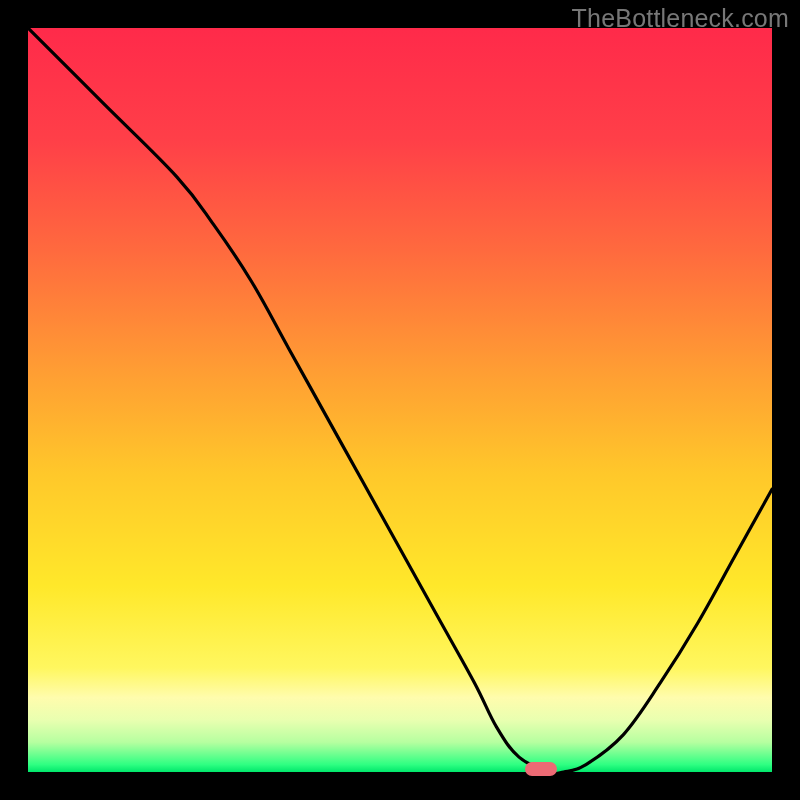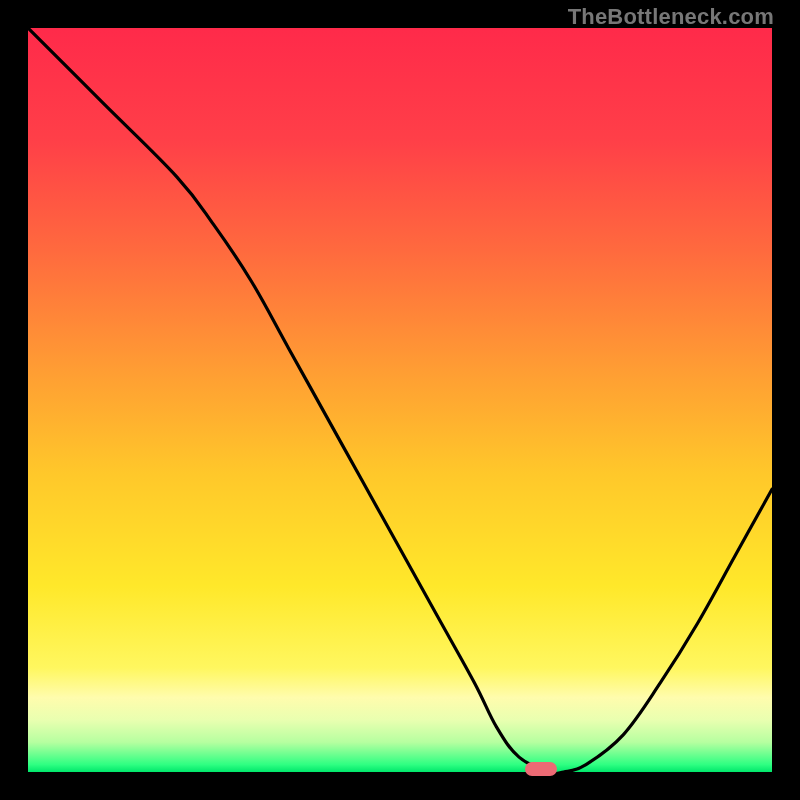--- a/index.html
+++ b/index.html
@@ -7,25 +7,25 @@
     padding: 0;
     width: 800px;
     height: 800px;
     background: black;
     position: relative;
     overflow: hidden;
   }
   .watermark {
     position: absolute;
     top: 4px;
-    right: 26px;
+    right: 11px;
     color: #777;
     font-family: Arial, Helvetica, sans-serif;
-    font-size: 22px;
-    font-weight: 700;
+    font-size: 25px;
+    font-weight: 400;
     letter-spacing: 0.2px;
     z-index: 3;
   }
   .plot-area {
     position: absolute;
     left: 28px;
     top: 28px;
     width: 744px;
     height: 744px;
   }

